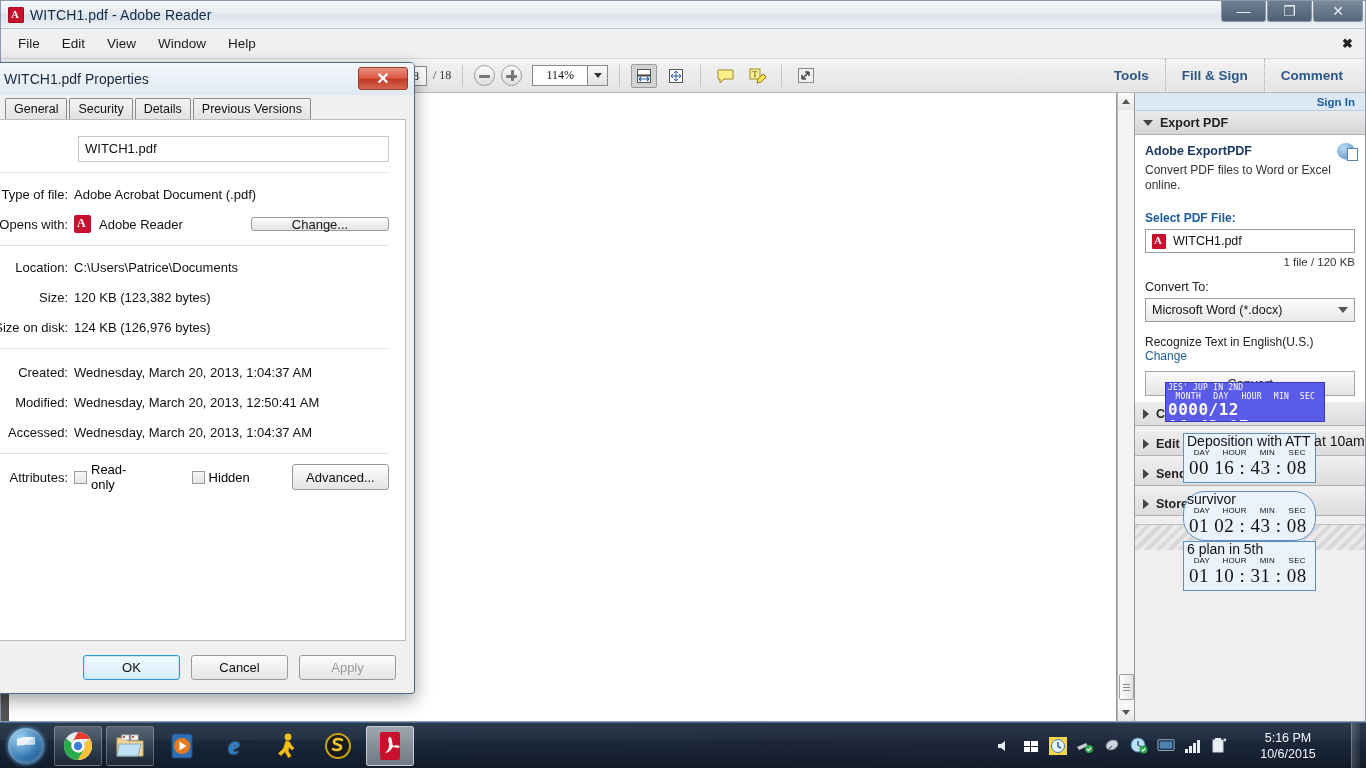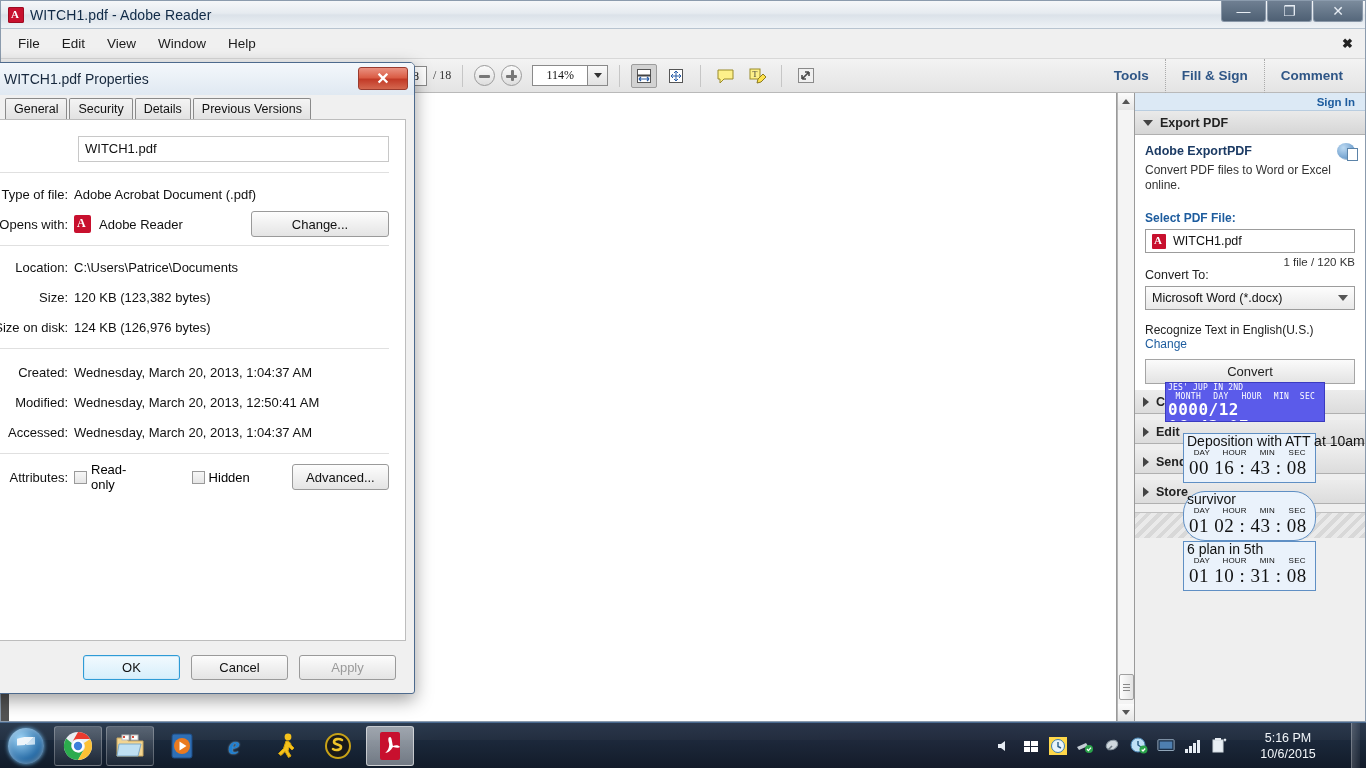--- a/index.html
+++ b/index.html
@@ -192,21 +192,21 @@
   .globe::after{content:"";position:absolute;right:-3px;bottom:-2px;width:9px;height:11px;background:#fff;border:1px solid #5b83a8;}
   .pb-sub{font-size:12px;color:#333;margin-top:4px;line-height:15px;}
   .pb-lbl{font-size:12px;font-weight:bold;color:#1d5c9e;margin-top:18px;}
   .filebox{
     margin-top:4px;height:24px;border:1px solid #9c9c9c;background:#fff;
     display:flex;align-items:center;gap:7px;padding-left:6px;font-size:12.5px;color:#111;
   }
   .pdficon{width:14px;height:15px;background:#c8102e;border-radius:1px;position:relative;flex:0 0 auto;}
   .pdficon::after{content:"A";position:absolute;left:2px;top:0px;color:#fff;font-size:11px;font-weight:bold;font-family:"Liberation Serif",serif;}
   .filesize{font-size:11.5px;color:#333;text-align:right;margin-top:3px;}
-  .conv-lbl{font-size:12.5px;color:#222;}
+  .conv-lbl{font-size:12.5px;color:#222;margin-top:12px;}
   .select{
     margin-top:4px;height:24px;border:1px solid #9c9c9c;
     background:linear-gradient(180deg,#fdfdfd,#e9e9e9);
     display:flex;align-items:center;padding:0 6px;font-size:12.5px;color:#111;
   }
   .select .caret{margin-left:auto;width:0;height:0;border-left:5px solid transparent;border-right:5px solid transparent;border-top:6px solid #555;}
   .recog{font-size:12px;color:#222;margin-top:13px;}
   .recog .chg{color:#1d5c9e;display:block;}
   .convert-btn{
     margin:8px 0 0 0;height:25px;border:1px solid #a5a5a5;
@@ -288,21 +288,21 @@
   .prow{display:flex;align-items:center;min-height:30px;font-size:13px;color:#111;}
   .plbl{width:153px;text-align:right;padding-right:6px;color:#111;flex:0 0 auto;}
   .pval{flex:1;display:flex;align-items:center;gap:8px;}
   .smallpdf{width:17px;height:18px;background:#c8102e;border-radius:2px;position:relative;flex:0 0 auto;}
   .smallpdf::after{content:"A";position:absolute;left:3px;top:1px;color:#fff;font-size:12px;font-weight:bold;font-family:"Liberation Serif",serif;}
   .btn{
     border:1px solid #9a9a9a;border-radius:3px;
     background:linear-gradient(180deg,#fdfdfd,#e4e4e4);
     font-size:13px;color:#111;display:flex;align-items:center;justify-content:center;
   }
-  .btn.change{width:138px;height:26px;margin-left:auto;}
+  .btn.change{width:138px;height:14px;margin-left:auto;}
   .btn.adv{width:98px;height:26px;margin-left:auto;}
   .cbx{width:13px;height:13px;border:1px solid #9a9a9a;background:linear-gradient(180deg,#f7f7f7,#e6e6e6);flex:0 0 auto;}
   .attr-row{display:flex;align-items:center;min-height:34px;font-size:13px;}
   .attr-item{display:flex;align-items:center;gap:4px;margin-right:34px;}
   #dlg-foot{
     height:52px;display:flex;align-items:center;justify-content:flex-end;
     gap:11px;padding-right:18px;
   }
   .fbtn{width:97px;height:25px;border-radius:3px;font-size:13px;
     display:flex;align-items:center;justify-content:center;border:1px solid #9a9a9a;

